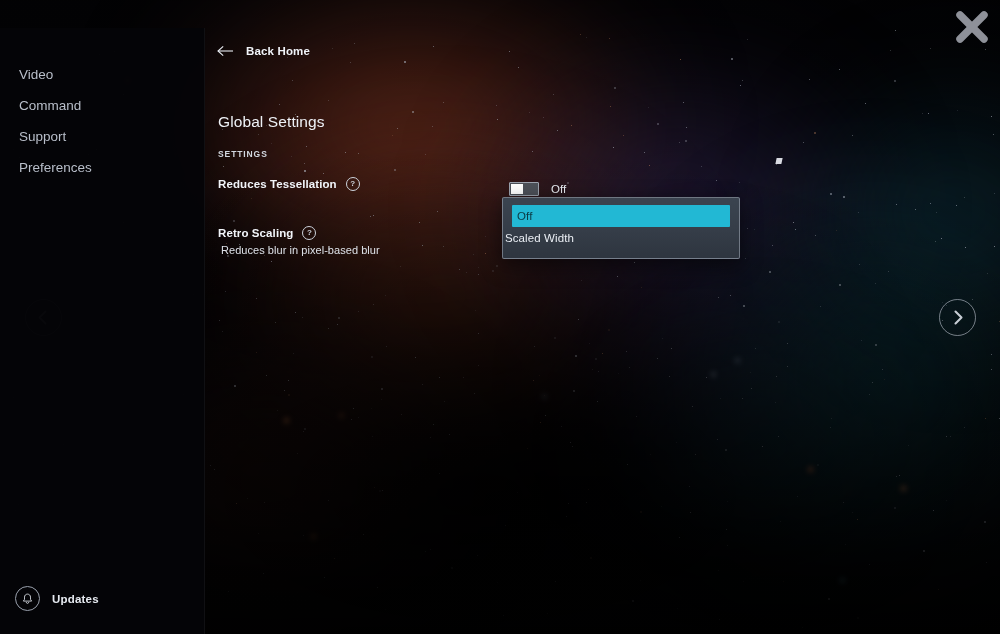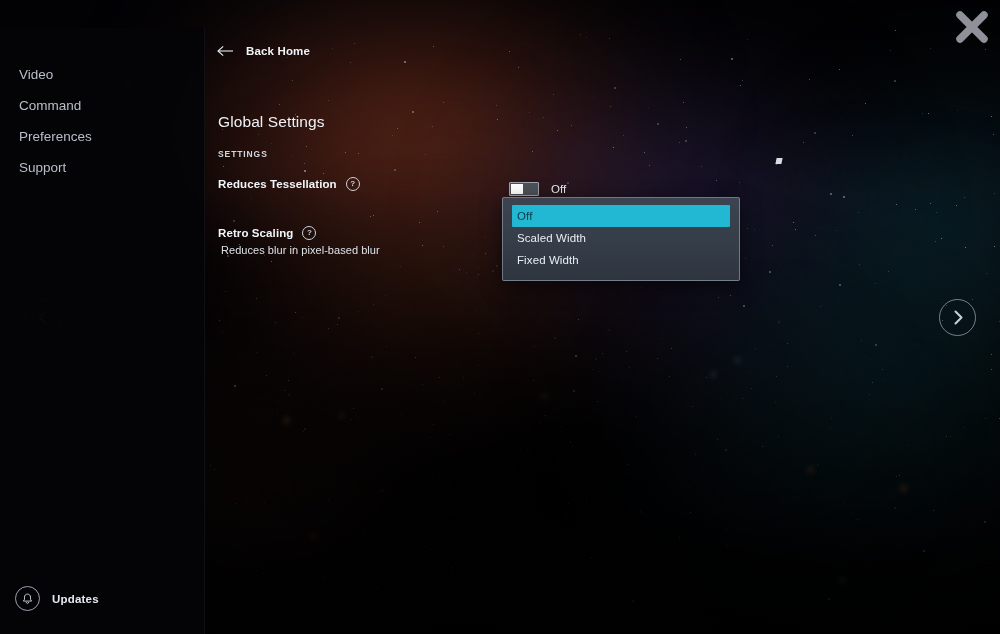--- a/index.html
+++ b/index.html
@@ -321,21 +321,21 @@
     border: 1px solid rgba(190,200,212,0.45);
     border-radius: 2px;
     padding: 7px 0 9px 0;
     box-shadow: 0 6px 20px rgba(0,0,0,0.55);
     z-index: 25;
   }
   .dd-item {
     height: 22px;
     display: flex;
     align-items: center;
-    padding-left: 14px;
+    padding-left: 2px;
     font-size: 11.5px;
     color: #eaeef4;
     cursor: pointer;
     letter-spacing: .1px;
   }
   .dd-item.selected {
     background: #22b8d4;
     color: #0b3a44;
     margin: 0 9px;
     padding-left: 5px;
@@ -798,24 +798,24 @@
     <div class="nav">
 
       <div class="nav-gap"></div>
       <div class="nav-item">
         <span>Video</span>
       </div>
       <div class="nav-item">
         <span>Command</span>
       </div>
       <div class="nav-item">
-        <span>Preferences</span>
+        <span>Support</span>
       </div>
       <div class="nav-item">
-        <span>Support</span>
+        <span>Preferences</span>
       </div>
     </div>
 
     <div class="updates">
       <div class="bell-ring">
         <svg width="11" height="12" viewBox="0 0 11 12">
           <path d="M5.5 1.1c-1.7 0-3 1.3-3 3v2.2L1.4 8.1h8.2L8.5 6.3V4.1c0-1.7-1.3-3-3-3z" fill="none" stroke="#e2e6ed" stroke-width="0.85" stroke-linejoin="round"></path>
           <path d="M4.2 9.1c0 .7.6 1.3 1.3 1.3s1.3-.6 1.3-1.3" fill="none" stroke="#e2e6ed" stroke-width="0.85"></path>
         </svg>
       </div>
@@ -862,23 +862,20 @@
     </div>
   </div>
 
   <div class="dropdown">
     <div class="dd-item selected">
       <span>Off</span>
     </div>
     <div class="dd-item">
       <span>Scaled Width</span>
     </div>
-    <div class="dd-item">
-      <span>Fixed Width</span>
-    </div>
   </div>
 
   <div class="carousel-btn carousel-left">
     <svg width="13" height="15" viewBox="0 0 13 15">
       <polyline points="8.5,1.5 2.5,7.5 8.5,13.5" fill="none" stroke="currentColor" stroke-width="1.8" stroke-linecap="round" stroke-linejoin="round"></polyline>
     </svg>
   </div>
   <div class="carousel-btn carousel-right">
     <svg width="13" height="15" viewBox="0 0 13 15">
       <polyline points="4.5,1.5 10.5,7.5 4.5,13.5" fill="none" stroke="currentColor" stroke-width="2.1" stroke-linecap="round" stroke-linejoin="round"></polyline>

